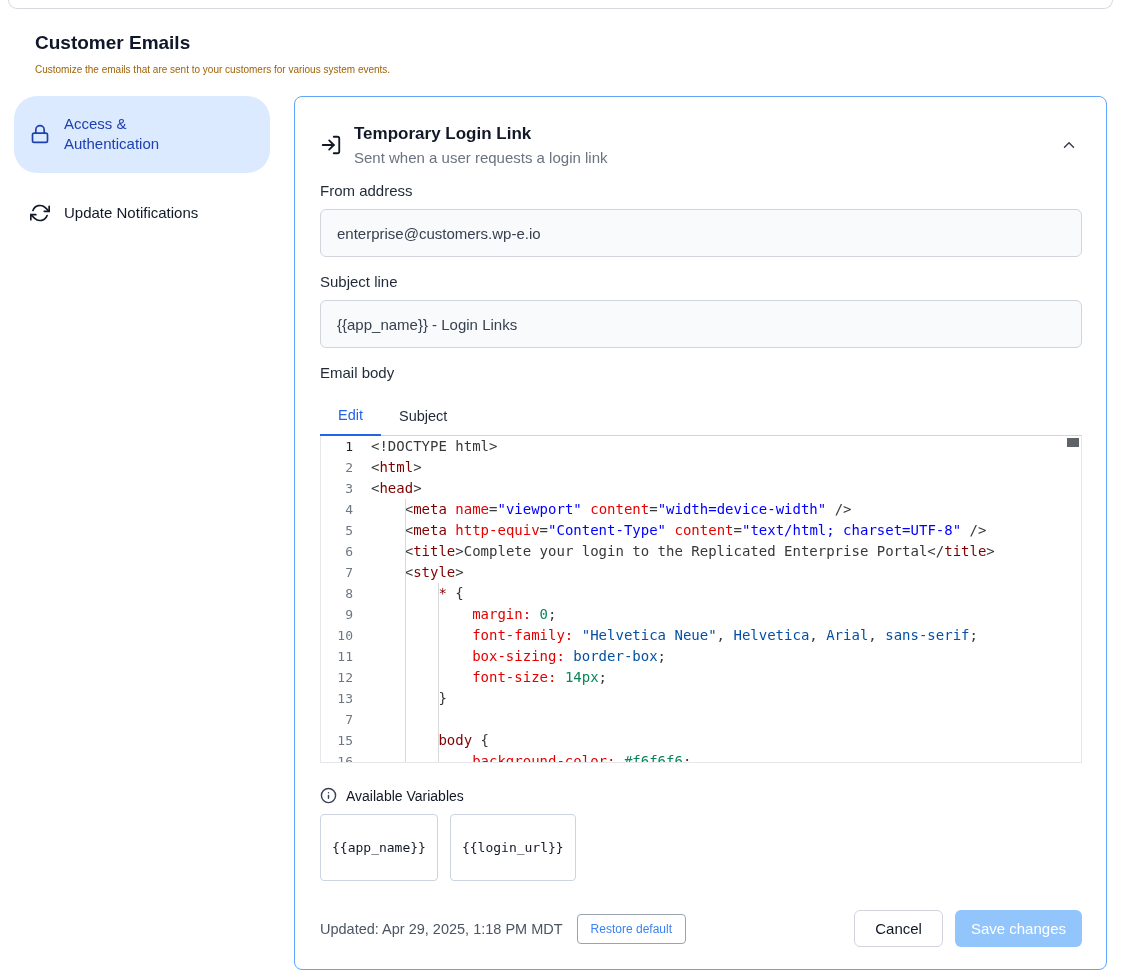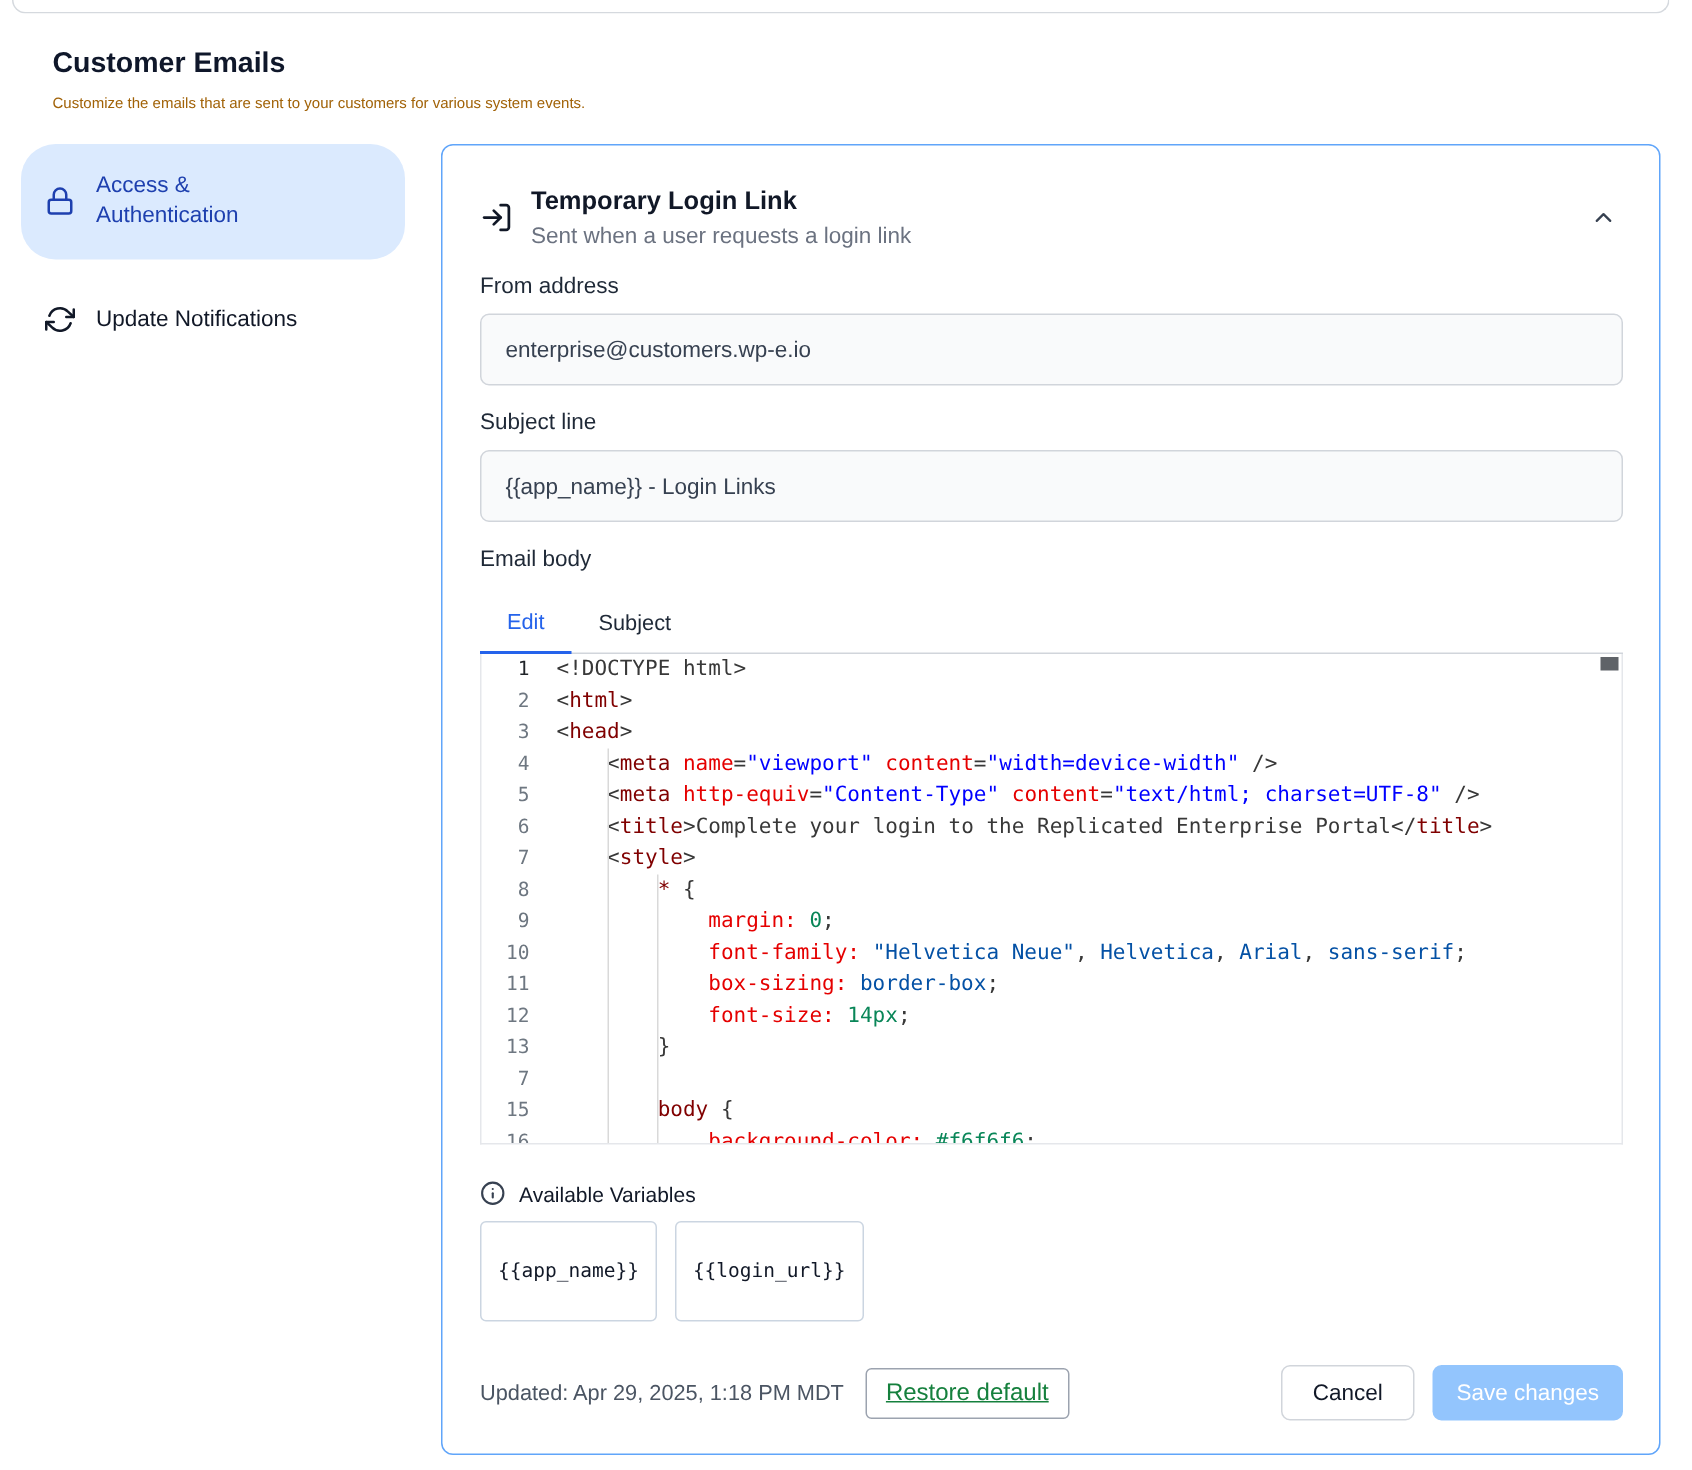--- a/index.html
+++ b/index.html
@@ -59,21 +59,21 @@
 
   
   .vars-row { display:flex; align-items:center; gap:9px; margin-top:24px; }
   .vars-label { font-size:14px; color:#111827; }
   .chips { display:flex; gap:12px; margin-top:10px; }
   .chip { padding:25px 11px; border:1px solid #cbd5e1; border-radius:4px; background:#fff; font-family:"DejaVu Sans Mono", monospace; font-size:13px; color:#111827; cursor:pointer; }
 
   
   .card-footer { display:flex; align-items:center; margin-top:29px; }
   .updated { font-size:14.5px; color:#4b5563; }
-  .btn-restore { margin-left:14px; padding:7px 13px; font-size:16px; color:#15803d; background:#fff; border:1px solid #9ca3af; border-radius:4px; cursor:pointer; font-family:"Liberation Sans", sans-serif;text-decoration:underline; }
+  .btn-restore { margin-left:14px; padding:7px 13px; font-size:12px; color:#3b82f6; background:#fff; border:1px solid #9ca3af; border-radius:4px; cursor:pointer; font-family:"Liberation Sans", sans-serif; }
   .footer-right { margin-left:auto; display:flex; gap:12px;padding-left:16px; }
   .btn-cancel { padding:9px 20px; font-size:15px; font-weight:500; color:#111827; background:#fff; border:1px solid #d1d5db; border-radius:6px; cursor:pointer; font-family:"Liberation Sans", sans-serif; }
   .btn-save { padding:9px 16px; font-size:15px; font-weight:500; color:#ffffff; background:#93c5fd; border:none; border-radius:6px; cursor:default; font-family:"Liberation Sans", sans-serif; }
 </style>
 </head>
 <body>
 
 <div class="top-edge"></div>
 
 <div class="page-head">

